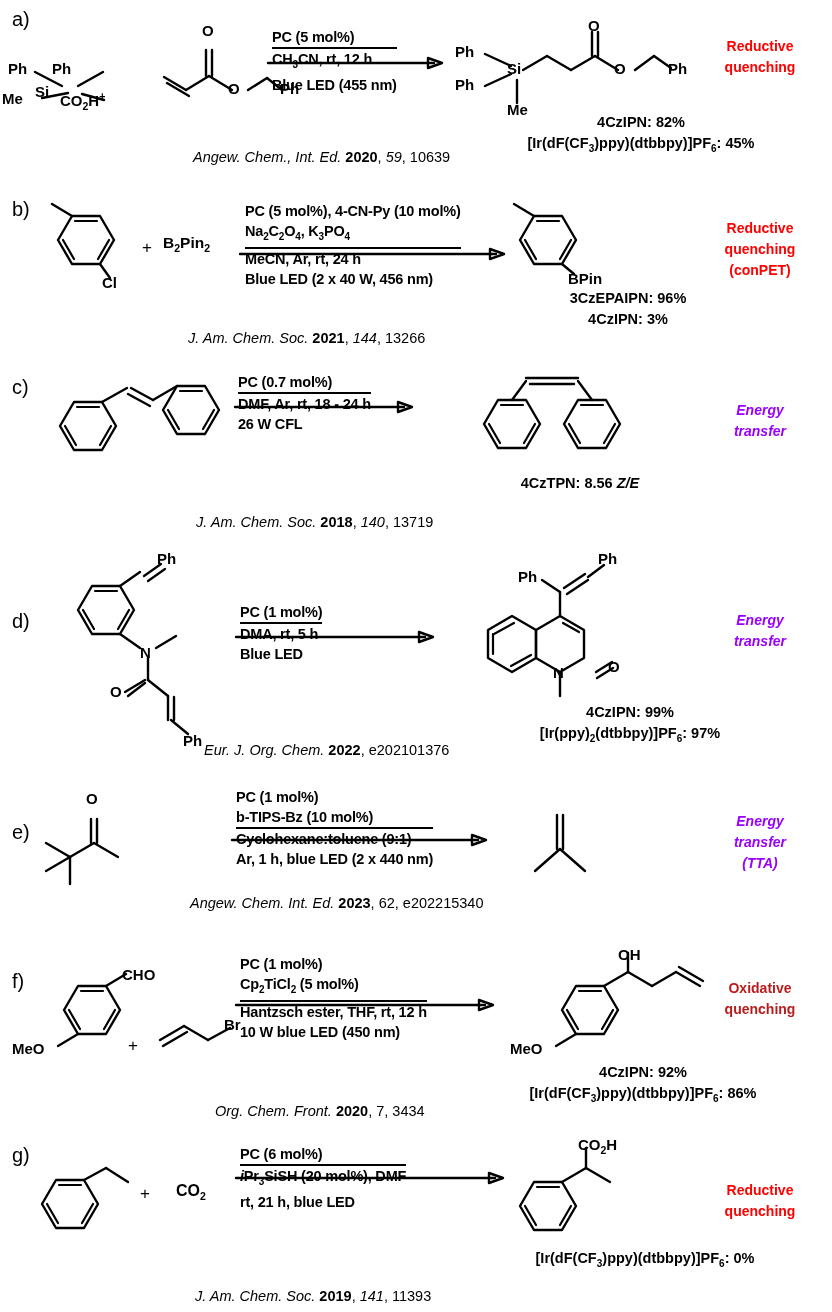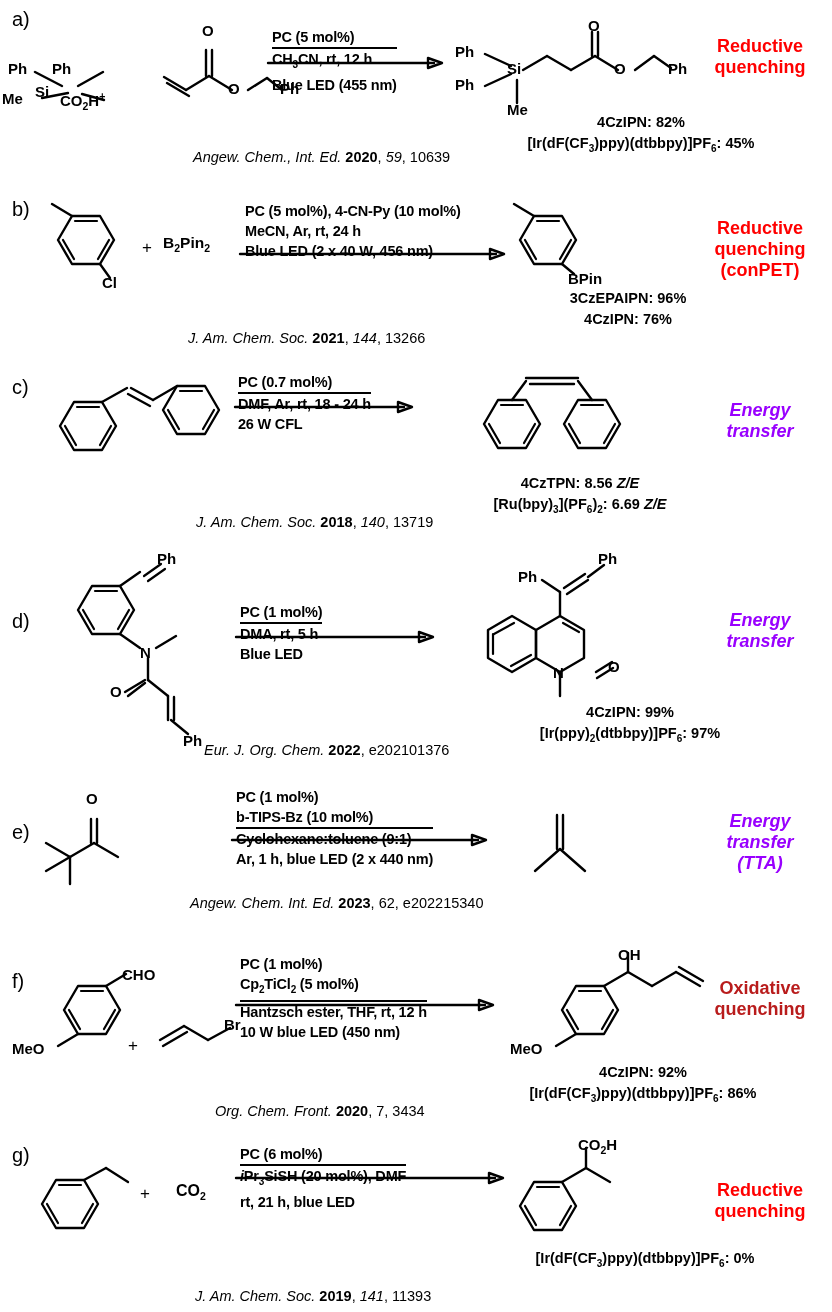--- a/index.html
+++ b/index.html
@@ -45,21 +45,21 @@
     position: absolute;
     font-size: 14.5px;
     font-style: italic;
     white-space: nowrap;
   }
   .cite b { font-style: normal; font-weight: bold; }
   .cite .vol { font-style: italic; font-weight: normal; }
   .cite .pg { font-style: normal; font-weight: normal; }
   .mech {
     position: absolute;
-    font-size: 18px;
+    font-size: 14px;
     font-weight: bold;
     line-height: 21px;
     text-align: center;
     white-space: nowrap;
   }
   .red { color: #ff0000; }
   .purple { color: #9900ff; font-style: italic; }
   .blue { color: #b91c1c; }
   .struct { position: absolute; }
   .lbl {
@@ -180,20 +180,21 @@
         <line x1="62" y1="70" x2="72" y2="84"></line>
       </svg>
       <div class="lbl" style="left:64px;top:80px">Cl</div>
     </div>
 
     <div class="plus" style="left:142px;top:58px">+</div>
     <div class="lbl" style="left:163px;top:54px;font-size:15.5px">B<sub>2</sub>Pin<sub>2</sub></div>
 
     <div class="cond" style="left:245px;top:21px">
       <div class="condline">PC (5 mol%), 4-CN-Py (10 mol%)</div>
+      <div class="condline ruled">Na<sub style="font-size:10px">2</sub>C<sub style="font-size:10px">2</sub>O<sub style="font-size:10px">4</sub>, K<sub style="font-size:10px">3</sub>PO<sub style="font-size:10px">4</sub></div>
       <div class="condline">MeCN, Ar, rt, 24 h</div>
       <div class="condline">Blue LED (2 x 40 W, 456 nm)</div>
     </div>
     <div class="struct" style="left:240px;top:66px">
       <svg width="265" height="16" viewBox="0 0 265 16">
         <line x1="0" y1="8" x2="256" y2="8"></line>
         <polygon points="264,8 250,3 250,13" fill="#000"></polygon>
       </svg>
     </div>
 
@@ -204,21 +205,21 @@
         <line class="thin" x1="71" y1="46" x2="60" y2="65"></line>
         <line class="thin" x1="36" y1="65" x2="25" y2="46"></line>
         <line x1="34" y1="22" x2="14" y2="10"></line>
         <line x1="62" y1="70" x2="74" y2="80"></line>
       </svg>
       <div class="lbl" style="left:68px;top:76px">BPin</div>
     </div>
 
     <div class="yields" style="left:518px;top:108px;width:220px">
       <div>3CzEPAIPN: 96%</div>
-      <div>4CzIPN: 76%</div>
+      <div>4CzIPN: 3%</div>
     </div>
 
     <div class="cite" style="left:188px;top:150px">
       <span>J. Am. Chem. Soc. </span><b>2021</b><span class="pg">, </span><span class="vol">144</span><span class="pg">, </span><span class="pg">13266</span>
     </div>
 
     <div class="mech red" style="left:690px;top:38px;width:140px">
       <div>Reductive</div>
       <div>quenching</div>
       <div>(conPET)</div>
@@ -269,21 +270,20 @@
         <line class="thin" x1="40" y1="89" x2="29" y2="70"></line>
         <polygon points="118,46 146,46 160,70 146,94 118,94 104,70"></polygon>
         <line class="thin" x1="121" y1="51" x2="143" y2="51"></line>
         <line class="thin" x1="155" y1="70" x2="144" y2="89"></line>
         <line class="thin" x1="120" y1="89" x2="109" y2="70"></line>
       </svg>
     </div>
 
     <div class="yields" style="left:435px;top:105px;width:290px">
       <div>4CzTPN: 8.56 <i>Z/E</i></div>
-      <div>[Ru(bpy)<sub style="font-size:10px">3</sub>](PF<sub style="font-size:10px">6</sub>)<sub style="font-size:10px">2</sub>: 6.69 <i>Z/E</i></div>
     </div>
 
     <div class="cite" style="left:196px;top:146px">
       <span>J. Am. Chem. Soc. </span><b>2018</b><span class="pg">, </span><span class="vol">140</span><span class="pg">, </span><span class="pg">13719</span>
     </div>
 
     <div class="mech purple" style="left:690px;top:32px;width:140px">
       <div>Energy</div>
       <div>transfer</div>
     </div>

